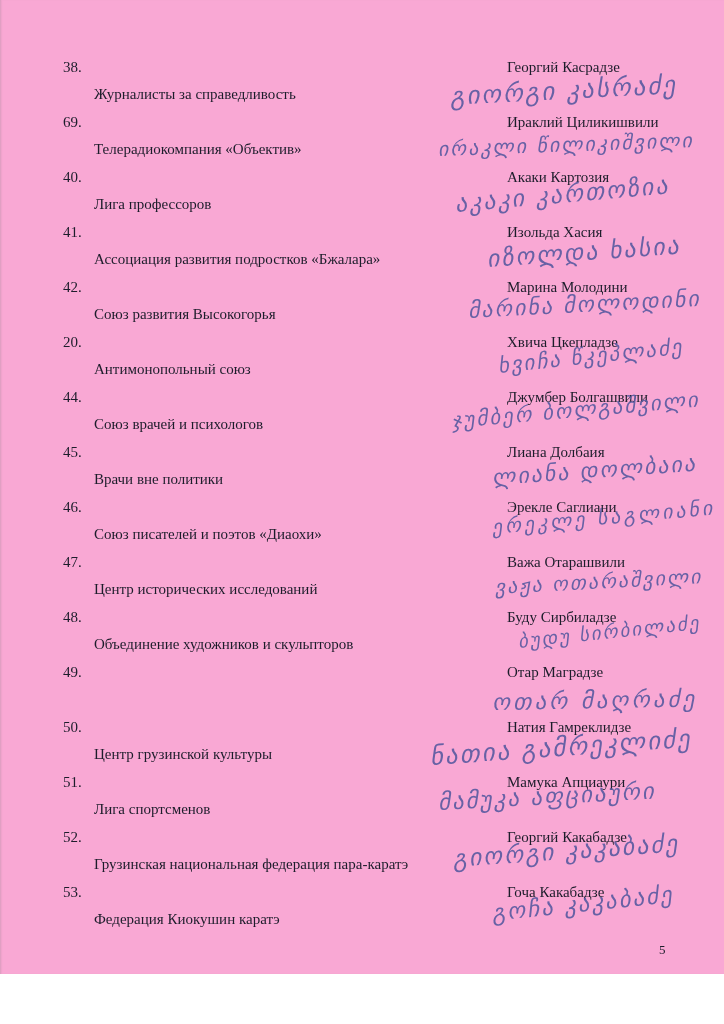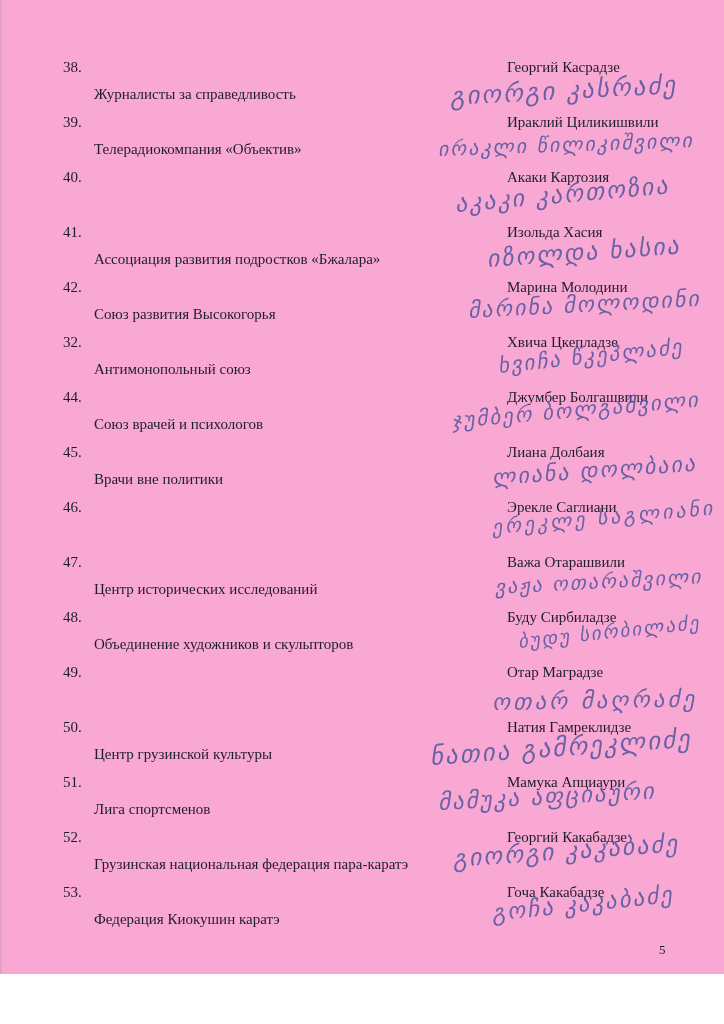--- a/index.html
+++ b/index.html
@@ -104,48 +104,49 @@
 <div class="page">
   <ol class="entries" id="entries">
   <li class="row">
     <span class="num">38.</span>
     <span class="org">Журналисты за справедливость</span>
     <span class="name">Георгий Касрадзе</span>
     <span class="sig">გიორგი კასრაძე</span>
   </li>
 
   <li class="row">
-    <span class="num">39.</span>
+    <span class="num">69.</span>
     <span class="org">Телерадиокомпания «Объектив»</span>
     <span class="name">Ираклий Циликишвили</span>
     <span class="sig">ირაკლი წილიკიშვილი</span>
   </li>
 
   <li class="row">
     <span class="num">40.</span>
+    <span class="org">Лига профессоров</span>
     <span class="name">Акаки Картозия</span>
     <span class="sig">აკაკი კართოზია</span>
   </li>
 
   <li class="row">
     <span class="num">41.</span>
     <span class="org">Ассоциация развития подростков «Бжалара»</span>
     <span class="name">Изольда Хасия</span>
     <span class="sig">იზოლდა ხასია</span>
   </li>
 
   <li class="row">
     <span class="num">42.</span>
     <span class="org">Союз развития Высокогорья</span>
     <span class="name">Марина Молодини</span>
     <span class="sig">მარინა მოლოდინი</span>
   </li>
 
   <li class="row">
-    <span class="num">32.</span>
+    <span class="num">20.</span>
     <span class="org">Антимонопольный союз</span>
     <span class="name">Хвича Цкепладзе</span>
     <span class="sig">ხვიჩა წკეპლაძე</span>
   </li>
 
   <li class="row">
     <span class="num">44.</span>
     <span class="org">Союз врачей и психологов</span>
     <span class="name">Джумбер Болгашвили</span>
     <span class="sig">ჯუმბერ ბოლგაშვილი</span>
@@ -153,20 +154,21 @@
 
   <li class="row">
     <span class="num">45.</span>
     <span class="org">Врачи вне политики</span>
     <span class="name">Лиана Долбаия</span>
     <span class="sig">ლიანა დოლბაია</span>
   </li>
 
   <li class="row">
     <span class="num">46.</span>
+    <span class="org">Союз писателей и поэтов «Диаохи»</span>
     <span class="name">Эрекле Саглиани</span>
     <span class="sig">ერეკლე საგლიანი</span>
   </li>
 
   <li class="row">
     <span class="num">47.</span>
     <span class="org">Центр исторических исследований</span>
     <span class="name">Важа Отарашвили</span>
     <span class="sig">ვაჟა ოთარაშვილი</span>
   </li>

